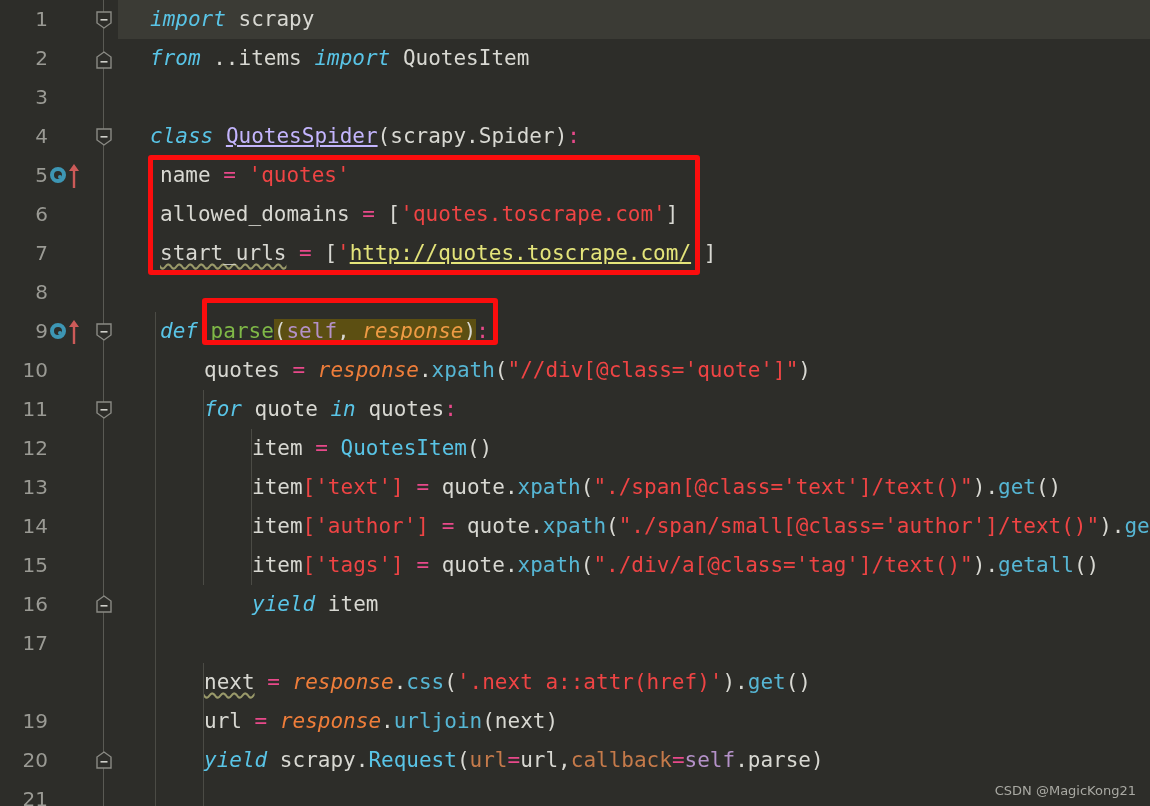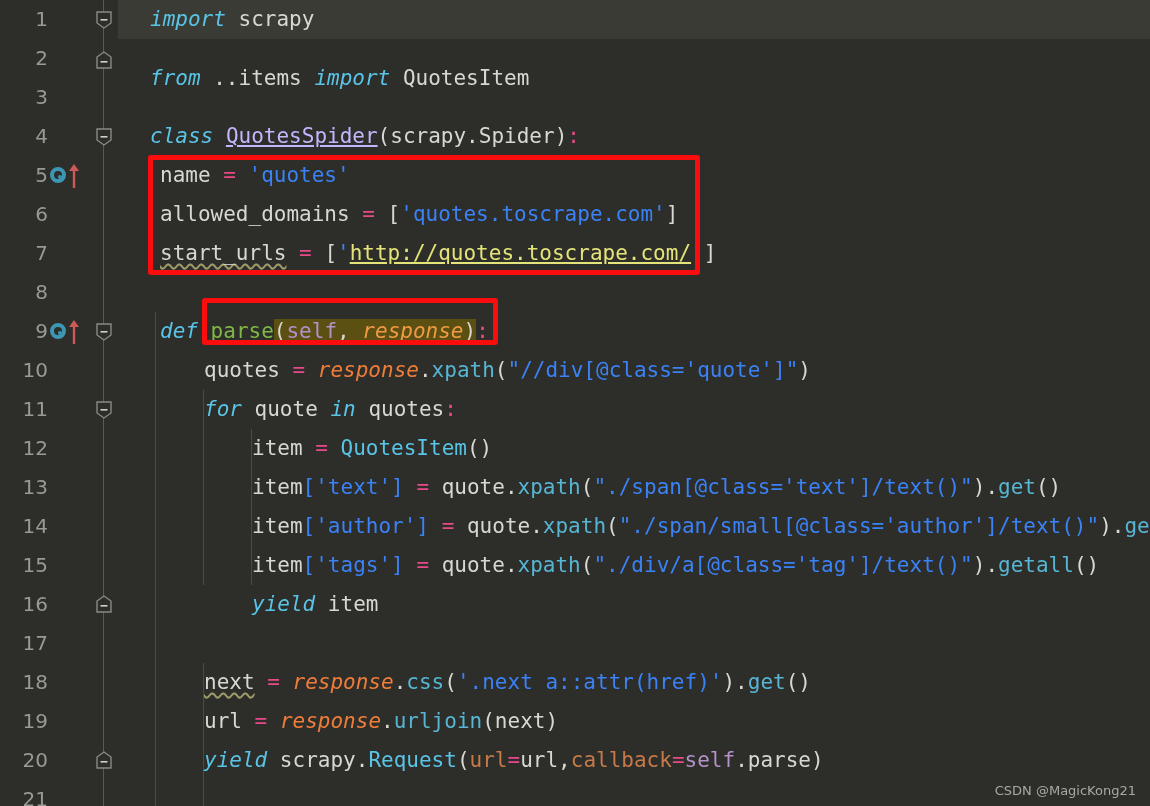--- a/index.html
+++ b/index.html
@@ -48,21 +48,21 @@
   .codeline{
     position:absolute;left:0;white-space:pre;
     font-size:21px;line-height:39px;height:39px;
     color:#d8d8d2;letter-spacing:0px;
   }
   .kw{color:#59c4e6;font-style:italic;}
   .kw2{color:#59c4e6;font-style:italic;}
   .cls{color:#c4b5fd;text-decoration:underline;}
   .fn{color:#7fb847;}
   .op{color:#e8498a;}
-  .str{color:#3b82f6;}
+  .str{color:#ef4444;}
   .self{color:#b491c8;}
   .param{color:#ee9b44;font-style:italic;}
   .paramplain{color:#c57a4a;}
   .obj{color:#ee7d3a;font-style:italic;}
   .meth{color:#56b6d4;}
   .ident{color:#d8d8d2;}
   .type{color:#59c4e6;}
   .link{color:#e4e47a;text-decoration:underline;}
   .wavy{
     text-decoration:underline;
@@ -156,23 +156,20 @@
       </div>
     <div class="row" style="top:546px;">
         <span class="lineno">15</span>
       </div>
     <div class="row" style="top:585px;padding-left:38px;">
         <span class="lineno">16</span>
       </div>
     <div class="row" style="top:624px;">
         <span class="lineno">17</span>
       </div>
-    <div class="row" style="top:663px;">
-        <span class="lineno">18</span>
-      </div>
     <div class="row" style="top:702px;">
         <span class="lineno">19</span>
       </div>
     <div class="row" style="top:741px;">
         <span class="lineno">20</span>
       </div>
     <div class="row" style="top:780px;">
         <span class="lineno">21</span>
       </div>
 
@@ -226,21 +223,21 @@
 
   <div class="code">
 
     <div class="guide" style="left:37px;top:312px;height:494px;"></div>
     <div class="guide" style="left:85px;top:390px;height:195px;"></div>
     <div class="guide" style="left:85px;top:663px;height:143px;"></div>
     <div class="guide" style="left:133px;top:429px;height:156px;"></div>
 
     <div class="codeline" style="top:0px;left:32px;"><span class="kw">import</span><span class="ident"> scrapy</span></div>
 
-    <div class="codeline" style="top:39px;left:32px;margin-top:20px;"><span class="kw">from</span><span class="ident"> ..items </span><span class="kw2">import</span><span class="ident"> QuotesItem</span></div>
+    <div class="codeline" style="top:39px;left:32px;"><span class="kw">from</span><span class="ident"> ..items </span><span class="kw2">import</span><span class="ident"> QuotesItem</span></div>
 
     <div class="codeline" style="top:78px;left:32px;"><span></span></div>
 
     <div class="codeline" style="top:117px;left:32px;"><span class="kw">class</span><span class="ident"> </span><span class="cls">QuotesSpider</span><span class="ident">(</span><span class="ident">scrapy.Spider</span><span class="ident">)</span><span class="op">:</span></div>
 
     <div class="codeline" style="top:156px;left:42px;"><span class="ident">name</span><span class="op"> = </span><span class="str">'quotes'</span></div>
 
     <div class="codeline" style="top:195px;left:42px;"><span class="ident">allowed_domains</span><span class="op"> = </span><span class="ident">[</span><span class="str">'quotes.toscrape.com'</span><span class="ident">]</span></div>
 
     <div class="codeline" style="top:234px;left:42px;"><span class="ident wavy">start_urls</span><span class="op"> = </span><span class="ident">[</span><span class="str">'</span><span class="link">http://quotes.toscrape.com/</span><span class="str">'</span><span class="ident">]</span></div>

